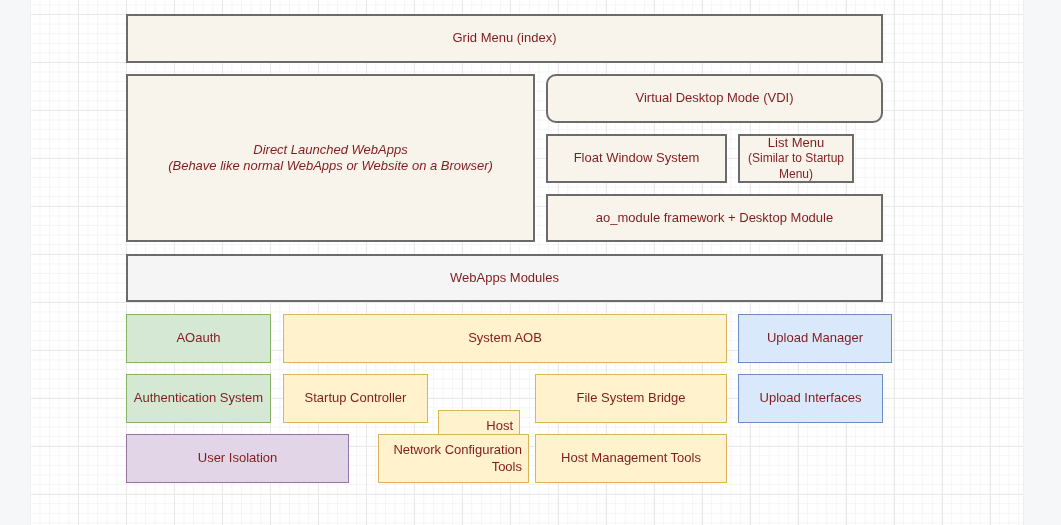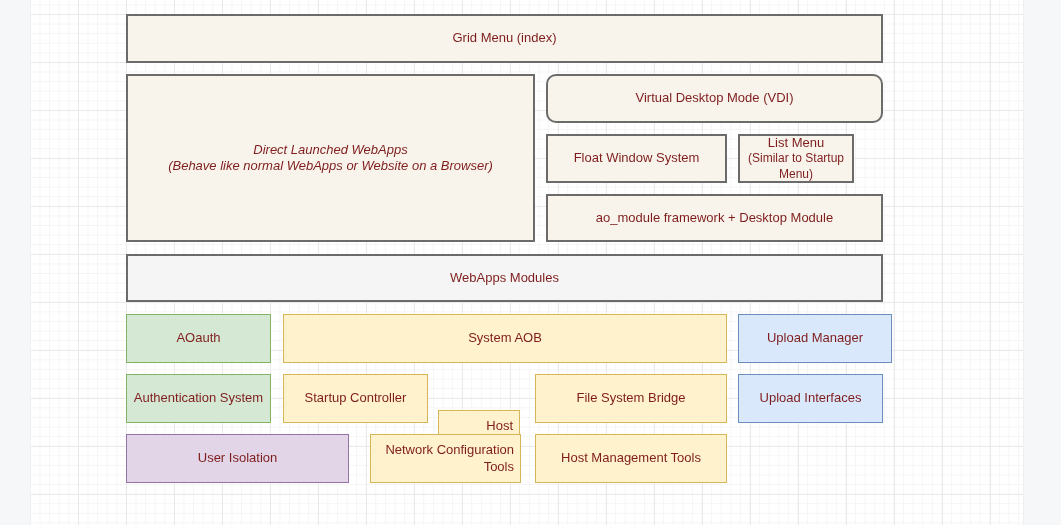--- a/index.html
+++ b/index.html
@@ -41,21 +41,21 @@
   #b-webapps-modules  {left:126px;top:254px;width:757px;height:48px;}
   #b-aoauth           {left:126px;top:314px;width:145px;height:49px;}
   #b-system-aob       {left:283px;top:314px;width:444px;height:49px;}
   #b-upload-manager   {left:738px;top:314px;width:154px;height:49px;}
   #b-auth-system      {left:126px;top:374px;width:145px;height:49px;}
   #b-cluster-ctrl     {left:283px;top:374px;width:145px;height:49px;}
   #b-host-monitor     {left:438px;top:374px;width:82px; height:49px;margin-top:36px;}
   #b-fs-bridge        {left:535px;top:374px;width:192px;height:49px;}
   #b-upload-interfaces{left:738px;top:374px;width:145px;height:49px;}
   #b-user-isolation   {left:126px;top:434px;width:223px;height:49px;}
-  #b-network-config   {left:370px;top:434px;width:151px;height:49px;}
+  #b-network-config   {left:378px;top:434px;width:151px;height:49px;}
   #b-host-mgmt        {left:535px;top:434px;width:192px;height:49px;}
 </style>
 </head>
 <body>
 
 <div class="stage">
   <div class="band left"></div>
   <div class="band right"></div>
 
   <div class="box cream" id="b-grid-menu">

